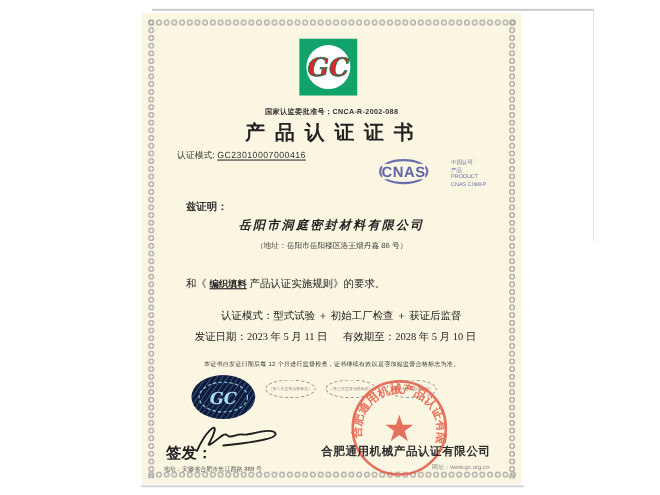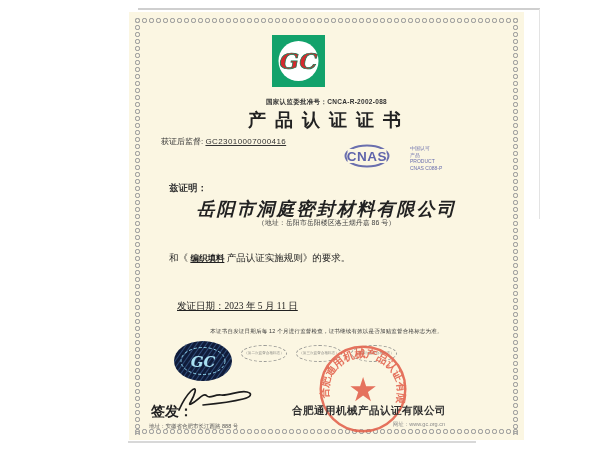--- a/index.html
+++ b/index.html
@@ -2,21 +2,21 @@
 <html><head>
 <meta charset="utf-8">
 <style>
   html,body{margin:0;padding:0;}
   body{font-family:"Liberation Sans","DejaVu Sans",sans-serif;}
   .page{position:relative;width:600px;height:450px;background:#ffffff;overflow:hidden;}
   .scan-line-top{position:absolute;left:138px;top:8px;width:402px;height:2px;background:#cfcfcf;}
   .scan-line-right{position:absolute;left:539px;top:9px;width:1px;height:210px;background:#e3e3e3;}
   .scan-line-bottom{position:absolute;left:128px;top:441px;width:348px;height:2px;background:#d8d8d8;}
 
-  .cert{position:absolute;left:129px;top:12px;width:395px;height:428px;background:#fbf6e2;}
+  .cert{position:absolute;left:129px;top:12px;width:345px;height:428px;background:#fbf6e2;}
   
   .edge{position:absolute;background-repeat:repeat;
     background-image:radial-gradient(circle at 3.5px 3.5px, rgba(0,0,0,0) 1.3px, #a8a8a5 1.6px, #a8a8a5 2.5px, rgba(0,0,0,0) 2.9px);
     background-size:7px 7px;}
   .edge.t{left:5px;right:5px;top:5px;height:7px;background-repeat:repeat-x;}
   .edge.b{left:5px;right:5px;bottom:5px;height:7px;background-repeat:repeat-x;}
   .edge.l{top:5px;bottom:5px;left:5px;width:7px;background-repeat:repeat-y;}
   .edge.r{top:5px;bottom:5px;right:5px;width:7px;background-repeat:repeat-y;}
 
   .abs{position:absolute;}
@@ -26,30 +26,30 @@
   .approval{top:86px;font-size:6.5px;color:#333;font-weight:bold;letter-spacing:.3px;}
   .title{top:96px;font-size:18px;font-weight:bold;color:#222;letter-spacing:9px;padding-left:5px;font-family:"Liberation Serif","DejaVu Serif",serif;}
 
   .reg-row{left:32px;top:124px;font-size:8px;color:#333;}
   .reg-no{text-decoration:underline;letter-spacing:.4px;}
 
   .cnas{left:215px;top:131px;display:flex;align-items:flex-start;gap:20px;}
   .cnas-text{font-size:5px;color:#6a6fae;line-height:6.5px;padding-top:2px;}
 
   .certify{left:40px;top:170px;font-size:9.5px;color:#333;font-weight:bold;text-align:center;}
-  .company{top:185px;font-size:18px;font-weight:bold;font-style:italic;color:#222;font-family:"Liberation Serif","DejaVu Serif",serif;letter-spacing:2px;}
+  .company{top:185px;font-size:11px;font-weight:bold;font-style:italic;color:#222;font-family:"Liberation Serif","DejaVu Serif",serif;letter-spacing:2px;}
   .addr{top:206px;font-size:7px;color:#444;}
 
   .para{left:40px;width:275px;font-size:9.5px;color:#222;font-family:"Liberation Serif","DejaVu Serif",serif;}
   .p1{top:221px;} .p2{top:240px;}
   .u{text-decoration:underline;}
   .u-strong{text-decoration:underline;font-weight:bold;font-size:8.5px;}
 
   .mode{top:269px;left:72px;font-size:9.5px;color:#222;font-family:"Liberation Serif","DejaVu Serif",serif;}
-  .issue{top:288px;left:48px;font-size:9.5px;color:#222;font-family:"Liberation Serif","DejaVu Serif",serif;display:flex;gap:14px;text-decoration:underline;}
+  .issue{top:288px;left:48px;font-size:9.5px;color:#222;font-family:"Liberation Serif","DejaVu Serif",serif;display:flex;gap:14px;}
   .fineprint{top:316px;font-size:5.5px;color:#3a3a3a;letter-spacing:.2px;}
 
   .holo{left:42px;top:326px;width:64px;height:47px;}
   .oval{top:333px;width:44px;height:15px;border:1px dashed #9a9a96;border-radius:50%;display:flex;align-items:center;justify-content:center;overflow:hidden;}
   .oval span{font-size:6px;color:#8a8a85;white-space:nowrap;transform:scale(.6);}
   .ov1{left:112px;} .ov2{left:167px;} .ov3{left:222px;}
 
   .sign-label{left:22px;top:391px;font-size:14px;color:#222;font-family:"Liberation Serif","DejaVu Serif",serif;font-weight:bold;}
   .signature{left:44px;top:366px;width:86px;height:38px;}
   .company-seal{left:188px;top:331px;width:92px;height:92px;opacity:.88;}
@@ -74,21 +74,21 @@
     <svg class="abs logo-gc" viewBox="0 0 53 52">
       <rect x="0" y="0" width="53" height="52" fill="#12a26b"></rect>
       <circle cx="26.5" cy="26" r="20" fill="#ffffff"></circle>
       <text x="26.5" y="34" text-anchor="middle" font-family="DejaVu Serif, serif" font-style="italic" font-weight="bold" font-size="23" fill="#d42a2e" stroke="#0b7a50" stroke-width="0.7">GC</text>
     </svg>
 
     <div class="abs center approval">国家认监委批准号：CNCA-R-2002-088</div>
     <div class="abs center title">产品认证证书</div>
 
     <div class="abs reg-row">
-      <span>获证后监督: </span><span class="reg-no">GC23010007000416</span>
+      <span>认证模式: </span><span class="reg-no">GC23010007000416</span>
     </div>
 
     <div class="abs cnas">
       <svg width="46" height="26" viewBox="0 0 46 26">
         <ellipse cx="23" cy="13" rx="21.5" ry="10.5" fill="none" stroke="#6a6fae" stroke-width="2"></ellipse>
         <rect x="3.5" y="6" width="39" height="14" fill="#fbf6e2"></rect>
         <text x="23" y="18" text-anchor="middle" font-family="Liberation Sans, sans-serif" font-weight="bold" font-size="13.5" fill="#5f64ab" letter-spacing="0.5">CNAS</text>
       </svg>
       <div class="cnas-text">
         <div>中国认可</div>
@@ -99,22 +99,24 @@
     </div>
 
     <div class="abs certify">兹证明：</div>
     <div class="abs center company">岳阳市洞庭密封材料有限公司</div>
     <div class="abs center addr">（地址：岳阳市岳阳楼区洛王烟丹嘉 86 号）</div>
 
     <div class="abs para p2">
       <span>和《 </span><span class="u-strong">编织填料</span><span> 产品认证实施规则》的要求。</span>
     </div>
 
+    <div class="abs mode">认证模式：型式试验 ＋ 初始工厂检查 ＋ 获证后监督</div>
     <div class="abs issue">
       <span>发证日期：2023 年 5 月 11 日</span>
+      <span>有效期至：2028 年 5 月 10 日</span>
     </div>
 
     <div class="abs center fineprint">本证书自发证日期后每 12 个月进行监督检查，证书继续有效以是否加贴监督合格标志为准。</div>
 
     <svg class="abs holo" viewBox="0 0 64 47">
       <defs>
         <pattern id="hatch" width="4" height="4" patternUnits="userSpaceOnUse" patternTransform="rotate(35)">
           <rect width="4" height="4" fill="#101c3a"></rect>
           <line x1="0" y1="0" x2="0" y2="4" stroke="#3a5f93" stroke-width="1.4"></line>
         </pattern>

